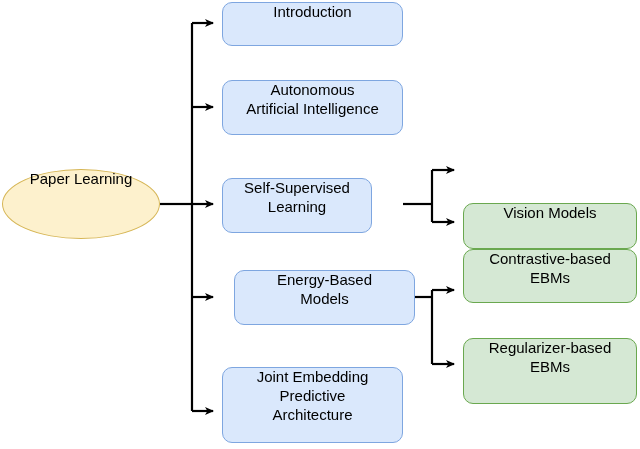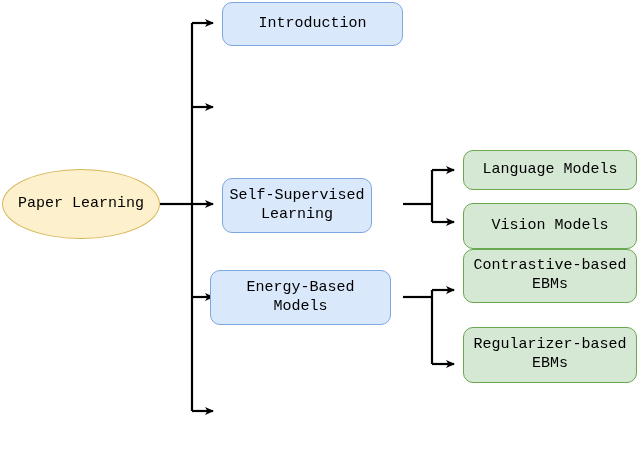--- a/index.html
+++ b/index.html
@@ -22,27 +22,25 @@
     left: 0;
     top: 0;
     width: 640px;
     height: 449px;
     pointer-events: none;
   }
   .node {
     position: absolute;
     box-sizing: border-box;
     display: flex;
-    align-items: center;
     justify-content: center;
     text-align: center;
     line-height: 1.26;
     color: #000000;
     font-size: 15px;
-    font-family: Liberation Mono, monospace;
   }
   .node span {
     display: block;
     white-space: pre-line;
     padding: 0 6px;
   }
   .node-root {
     background: #fdf1cd;
     border: 1px solid #d6b656;
     border-radius: 50%;
@@ -119,43 +117,49 @@
   </svg>
 
   <div class="node node-root" style="left:2px; top:169px; width:158px; height:70px;">
     <span>Paper Learning</span>
   </div>
 
   <div class="node node-blue" style="left:222px; top:2px; width:181px; height:44px;">
     <span>Introduction</span>
   </div>
 
+  <div class="node node-blue" style="left:222px; top:80px; width:181px; height:55px;">
+    <span>Autonomous
+Artificial Intelligence</span>
+  </div>
 
   <div class="node node-blue" style="left:222px; top:178px; width:150px; height:55px;">
     <span>Self-Supervised
 Learning</span>
   </div>
 
-  <div class="node node-blue" style="left:210px; top:270px; width:181px; height:55px;">
+  <div class="node node-blue" style="left:234px; top:270px; width:181px; height:55px;">
     <span>Energy-Based
 Models</span>
   </div>
 
+  <div class="node node-blue" style="left:222px; top:367px; width:181px; height:76px;">
+    <span>Joint Embedding
+Predictive
+Architecture</span>
+  </div>
 
-  <div class="node node-green" style="left:463px; top:150px; width:174px; height:40px;">
-    <span>Language Models</span>
-  </div>
 
   <div class="node node-green" style="left:463px; top:203px; width:174px; height:46px;">
     <span>Vision Models</span>
   </div>
 
   <div class="node node-green" style="left:463px; top:249px; width:174px; height:54px;">
     <span>Contrastive-based
 EBMs</span>
   </div>
 
-  <div class="node node-green" style="left:463px; top:327px; width:174px; height:56px;">
+  <div class="node node-green" style="left:463px; top:338px; width:174px; height:66px;">
     <span>Regularizer-based
 EBMs</span>
   </div>
 
 </div>
 
 </body></html>

